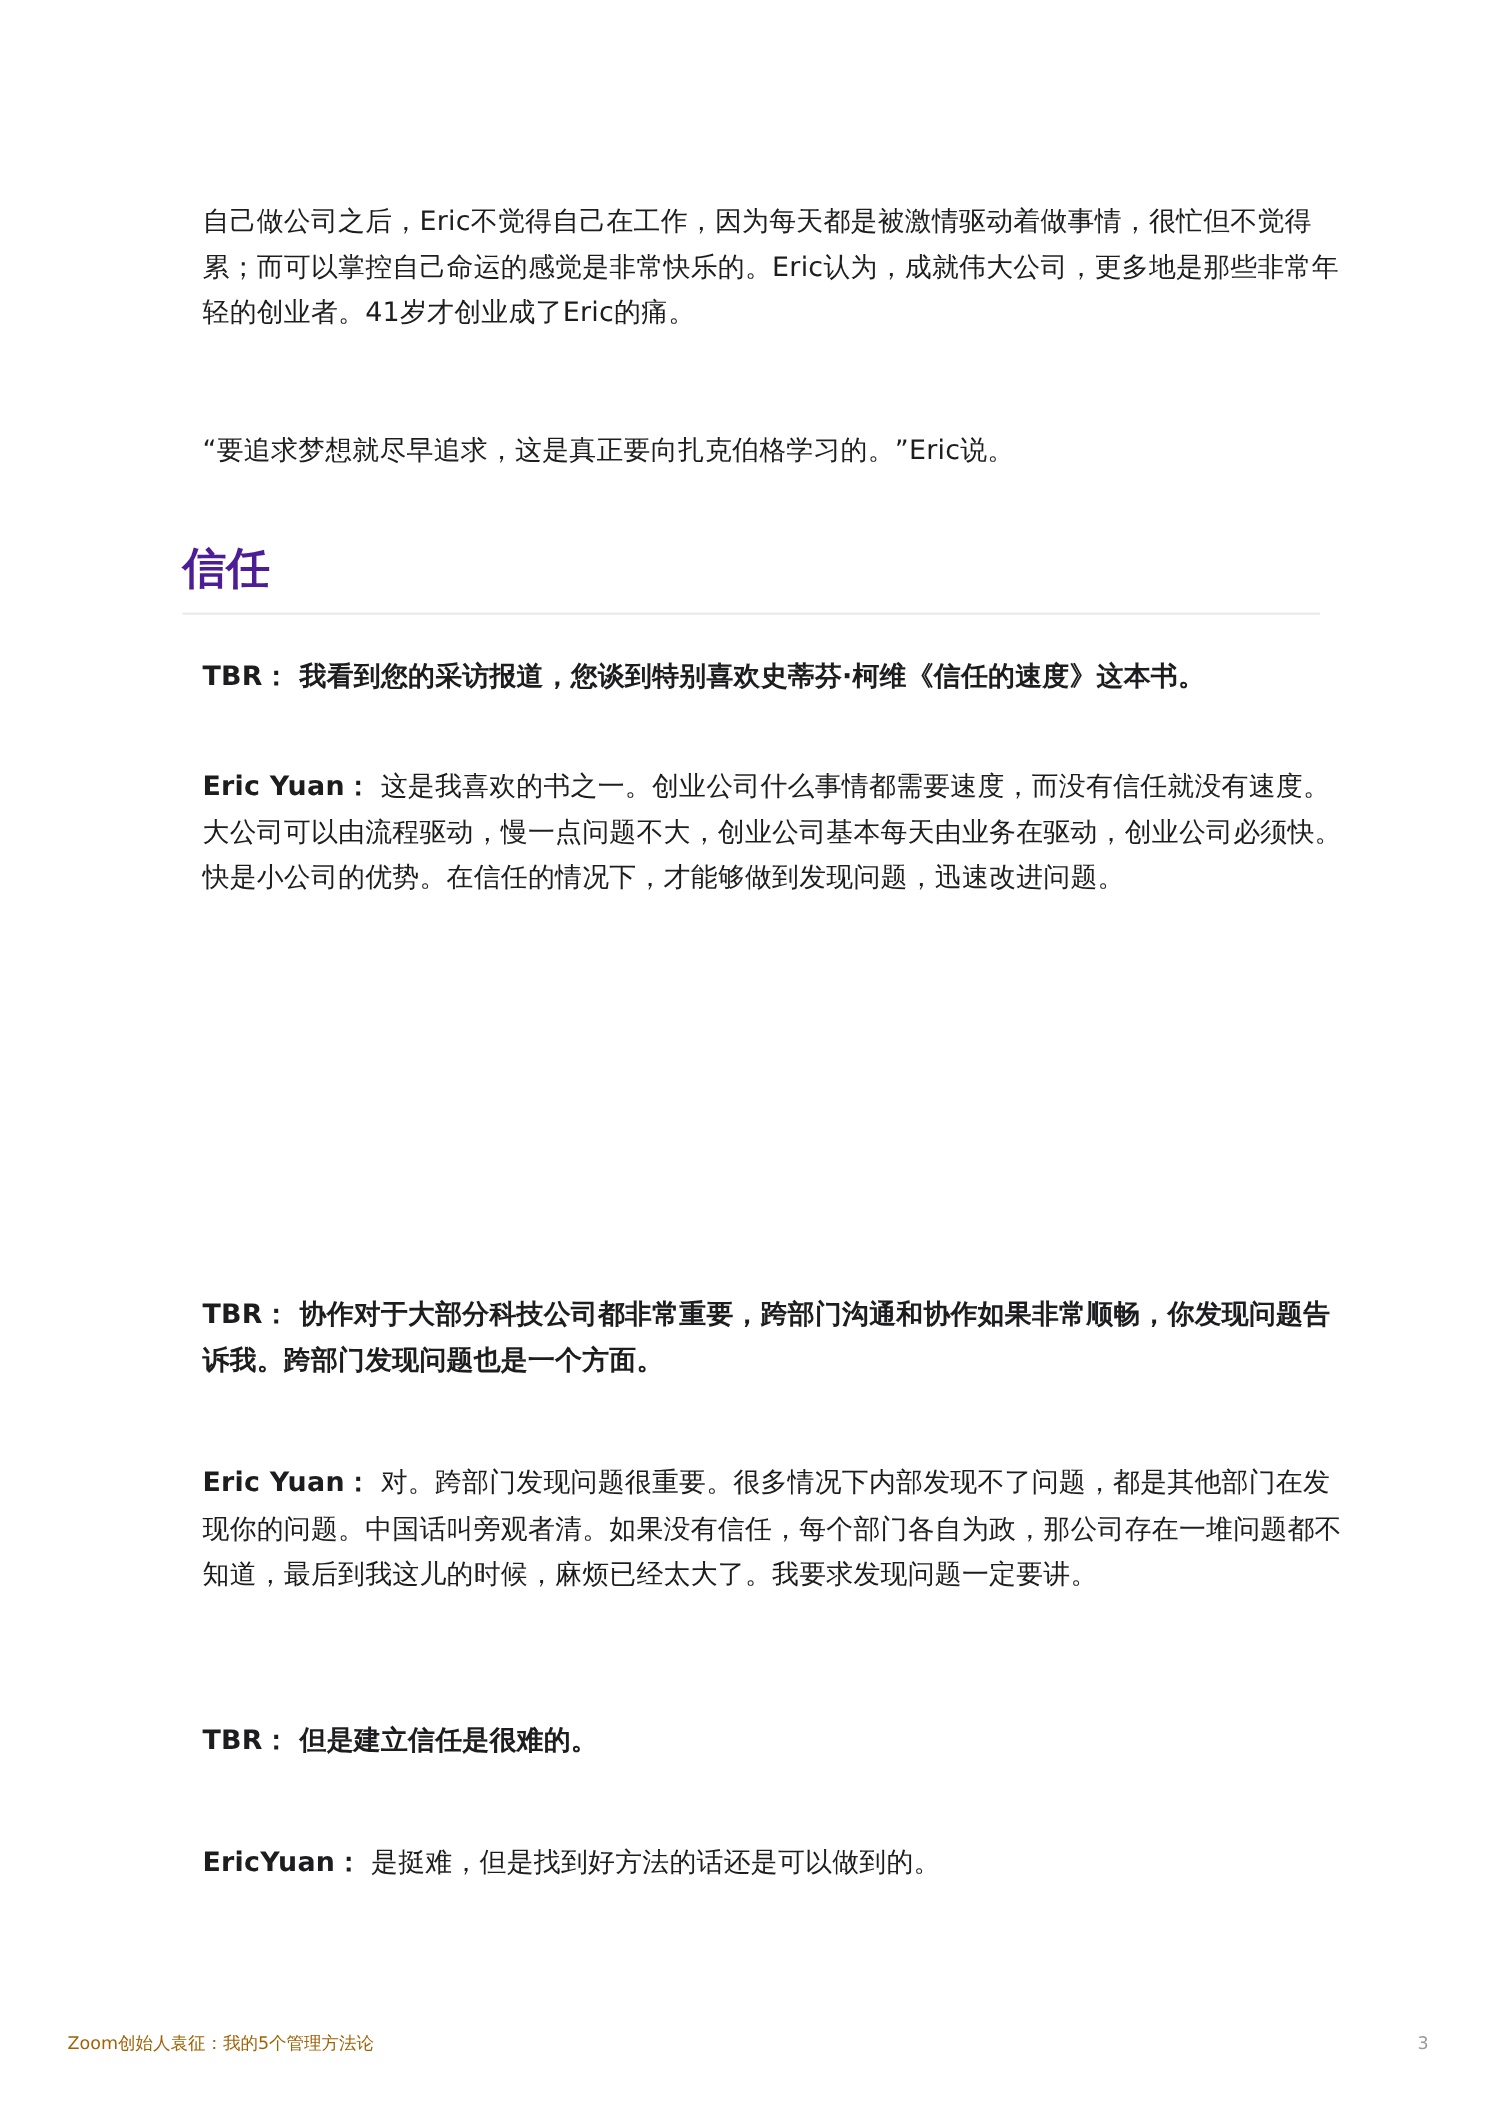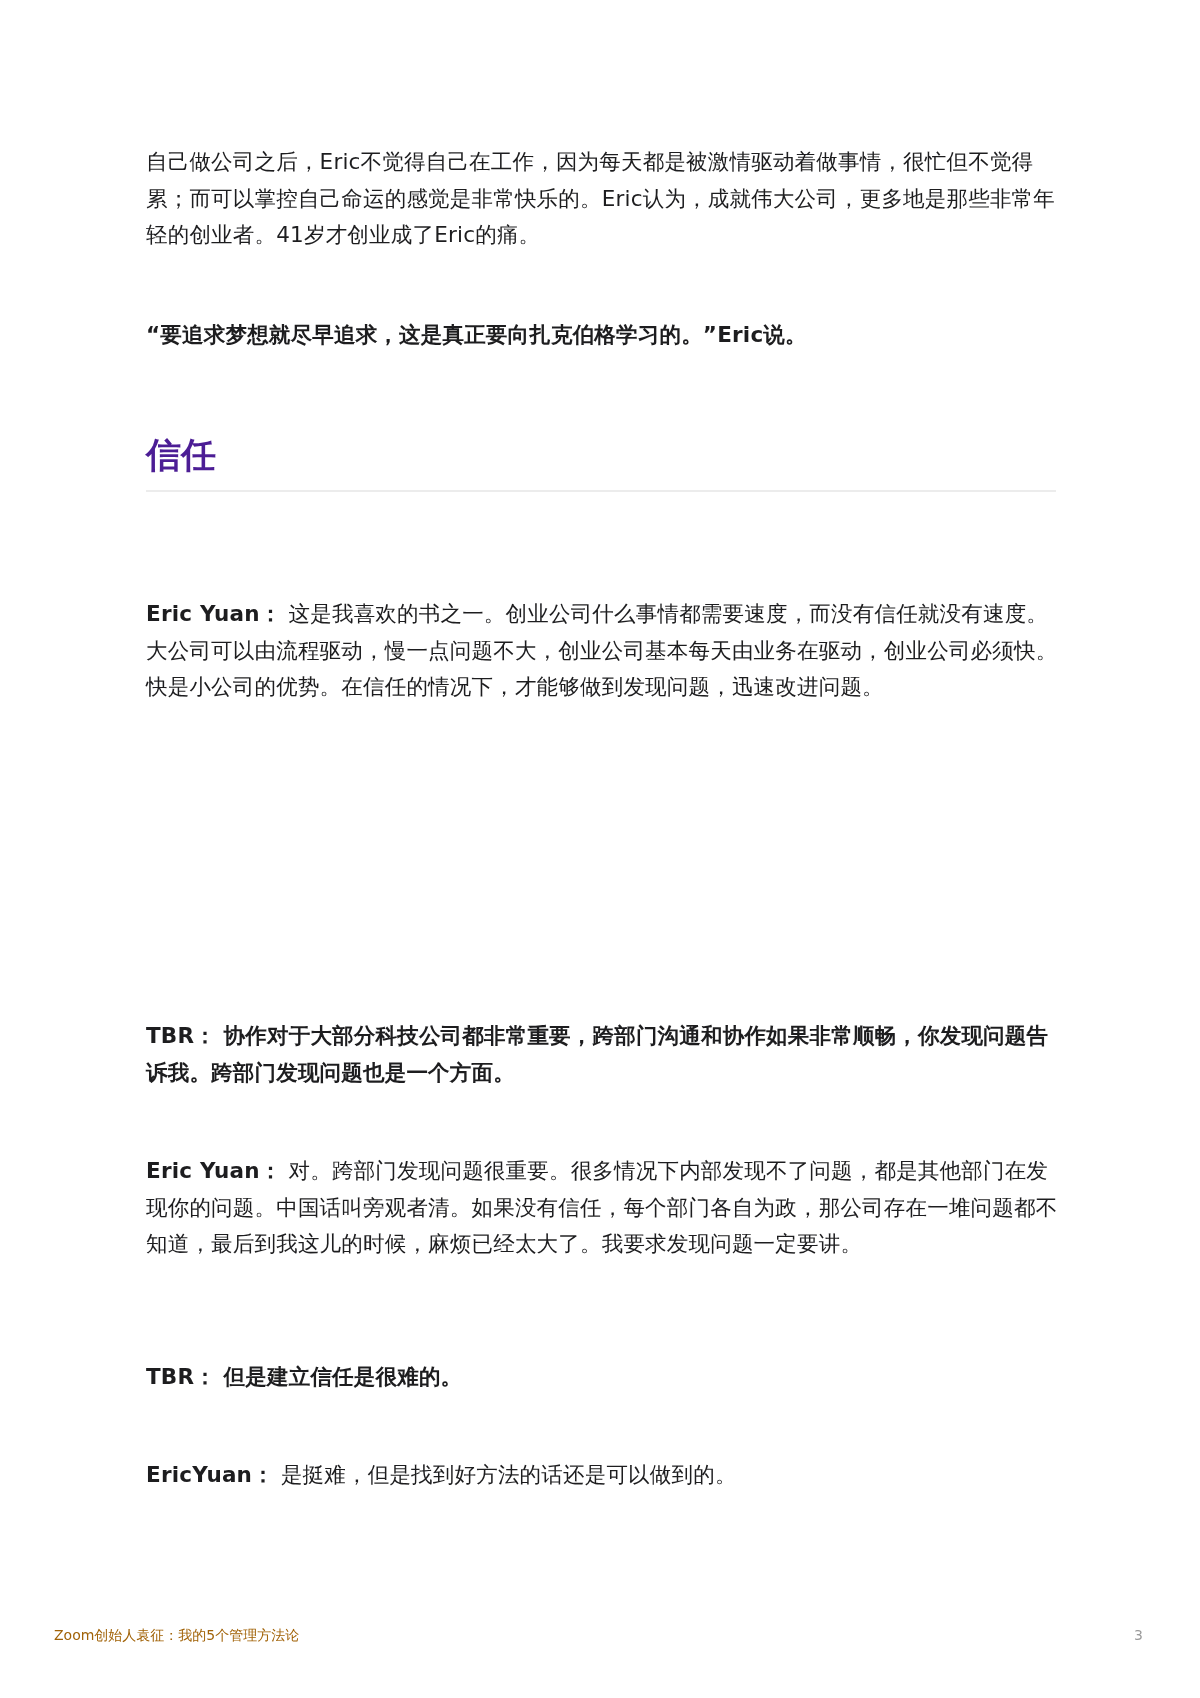--- a/index.html
+++ b/index.html
@@ -5,21 +5,21 @@
   html, body { margin: 0; padding: 0; background: #ffffff; }
   body {
     width: 1200px; height: 1698px; position: relative; overflow: hidden;
     font-family: "DejaVu Sans", "Liberation Sans", sans-serif;
     color: #1d1d1f;
   }
   .page { position: absolute; left: 0; top: 0; width: 1200px; height: 1698px; }
   .block {
     position: absolute; left: 146px; width: 912px;
     font-size: 21.5px; line-height: 36.5px; letter-spacing: 0.2px;
-    margin: 0;
+    margin: 16px;
   }
   .bold { font-weight: bold; }
   .speaker { font-weight: bold; }
   h2.heading {
     position: absolute; left: 146px; top: 430px; margin: 0;
     font-size: 35px; line-height: 50px; font-weight: bold; color: #4c1d95;
   }
   .divider {
     position: absolute; left: 146px; top: 490px; width: 910px; height: 2px;
     background: #ececec;
@@ -33,26 +33,30 @@
     font-size: 14px; line-height: 20px; color: #9a9a9a;
   }
 </style>
 </head>
 <body>
 
 <div class="page">
 
   <p class="block" style="top:144px;">自己做公司之后，Eric不觉得自己在工作，因为每天都是被激情驱动着做事情，很忙但不觉得累；而可以掌控自己命运的感觉是非常快乐的。Eric认为，成就伟大公司，更多地是那些非常年轻的创业者。41岁才创业成了Eric的痛。</p>
 
-  <p class="block" style="top:317px;font-weight:bold;">“要追求梦想就尽早追求，这是真正要向扎克伯格学习的。”Eric说。</p>
+  <p class="block" style="top:327px;">“要追求梦想就尽早追求，这是真正要向扎克伯格学习的。”Eric说。</p>
 
   <h2 class="heading">信任</h2>
 
   <div class="divider"></div>
 
+  <p class="block bold" style="top:508px;">
+    <span class="speaker">TBR：</span>
+    <span>我看到您的采访报道，您谈到特别喜欢史蒂芬·柯维《信任的速度》这本书。</span>
+  </p>
 
   <p class="block" style="top:596px;">
     <span class="speaker">Eric Yuan：</span>
     <span>这是我喜欢的书之一。创业公司什么事情都需要速度，而没有信任就没有速度。大公司可以由流程驱动，慢一点问题不大，创业公司基本每天由业务在驱动，创业公司必须快。快是小公司的优势。在信任的情况下，才能够做到发现问题，迅速改进问题。</span>
   </p>
 
 
   <p class="block bold" style="top:1018px;">
     <span class="speaker">TBR：</span>
     <span>协作对于大部分科技公司都非常重要，跨部门沟通和协作如果非常顺畅，你发现问题告诉我。跨部门发现问题也是一个方面。</span>

